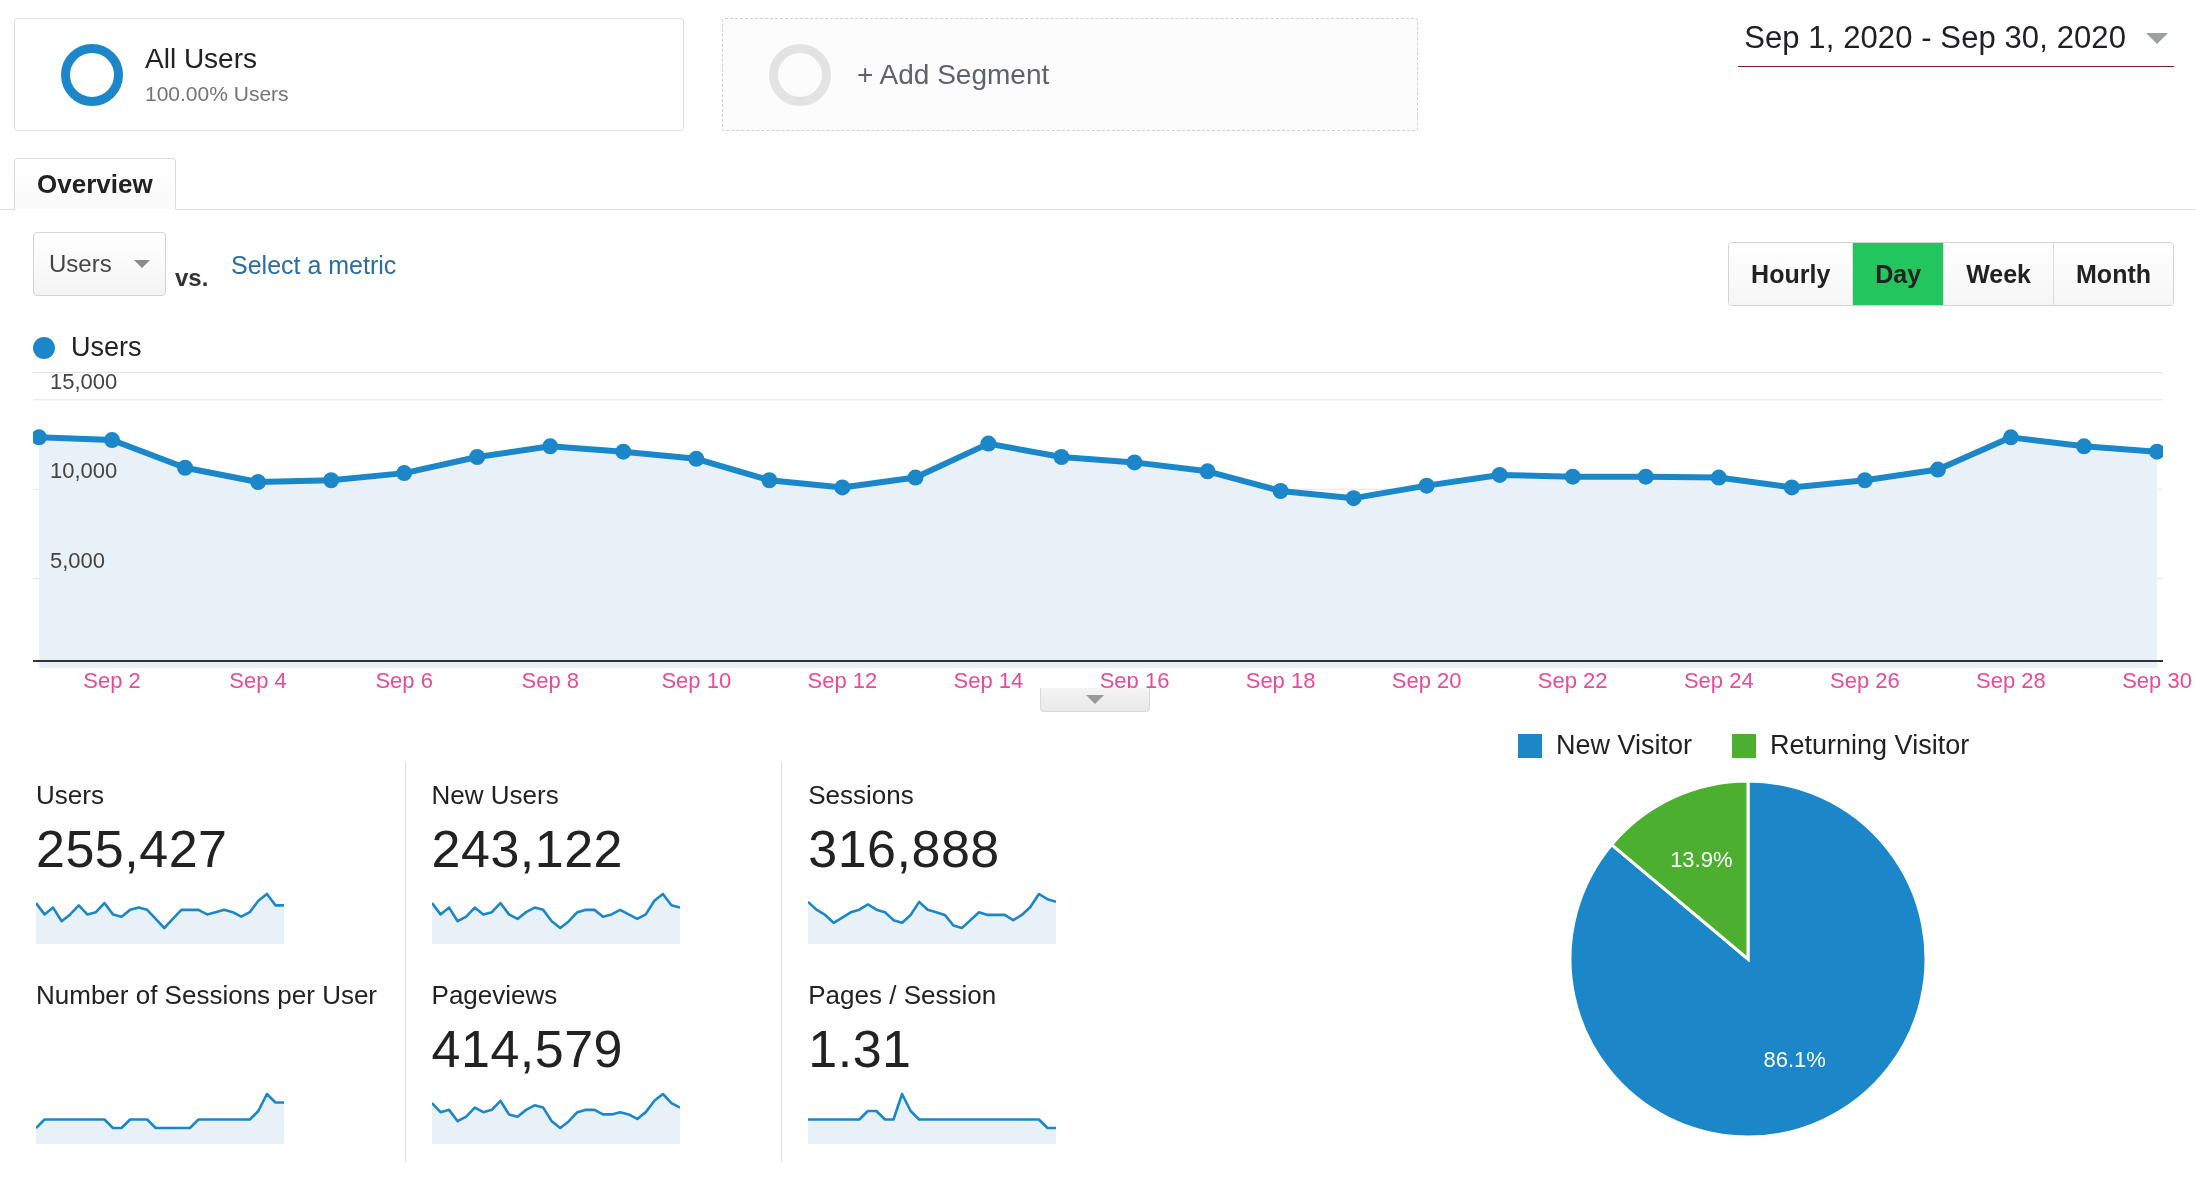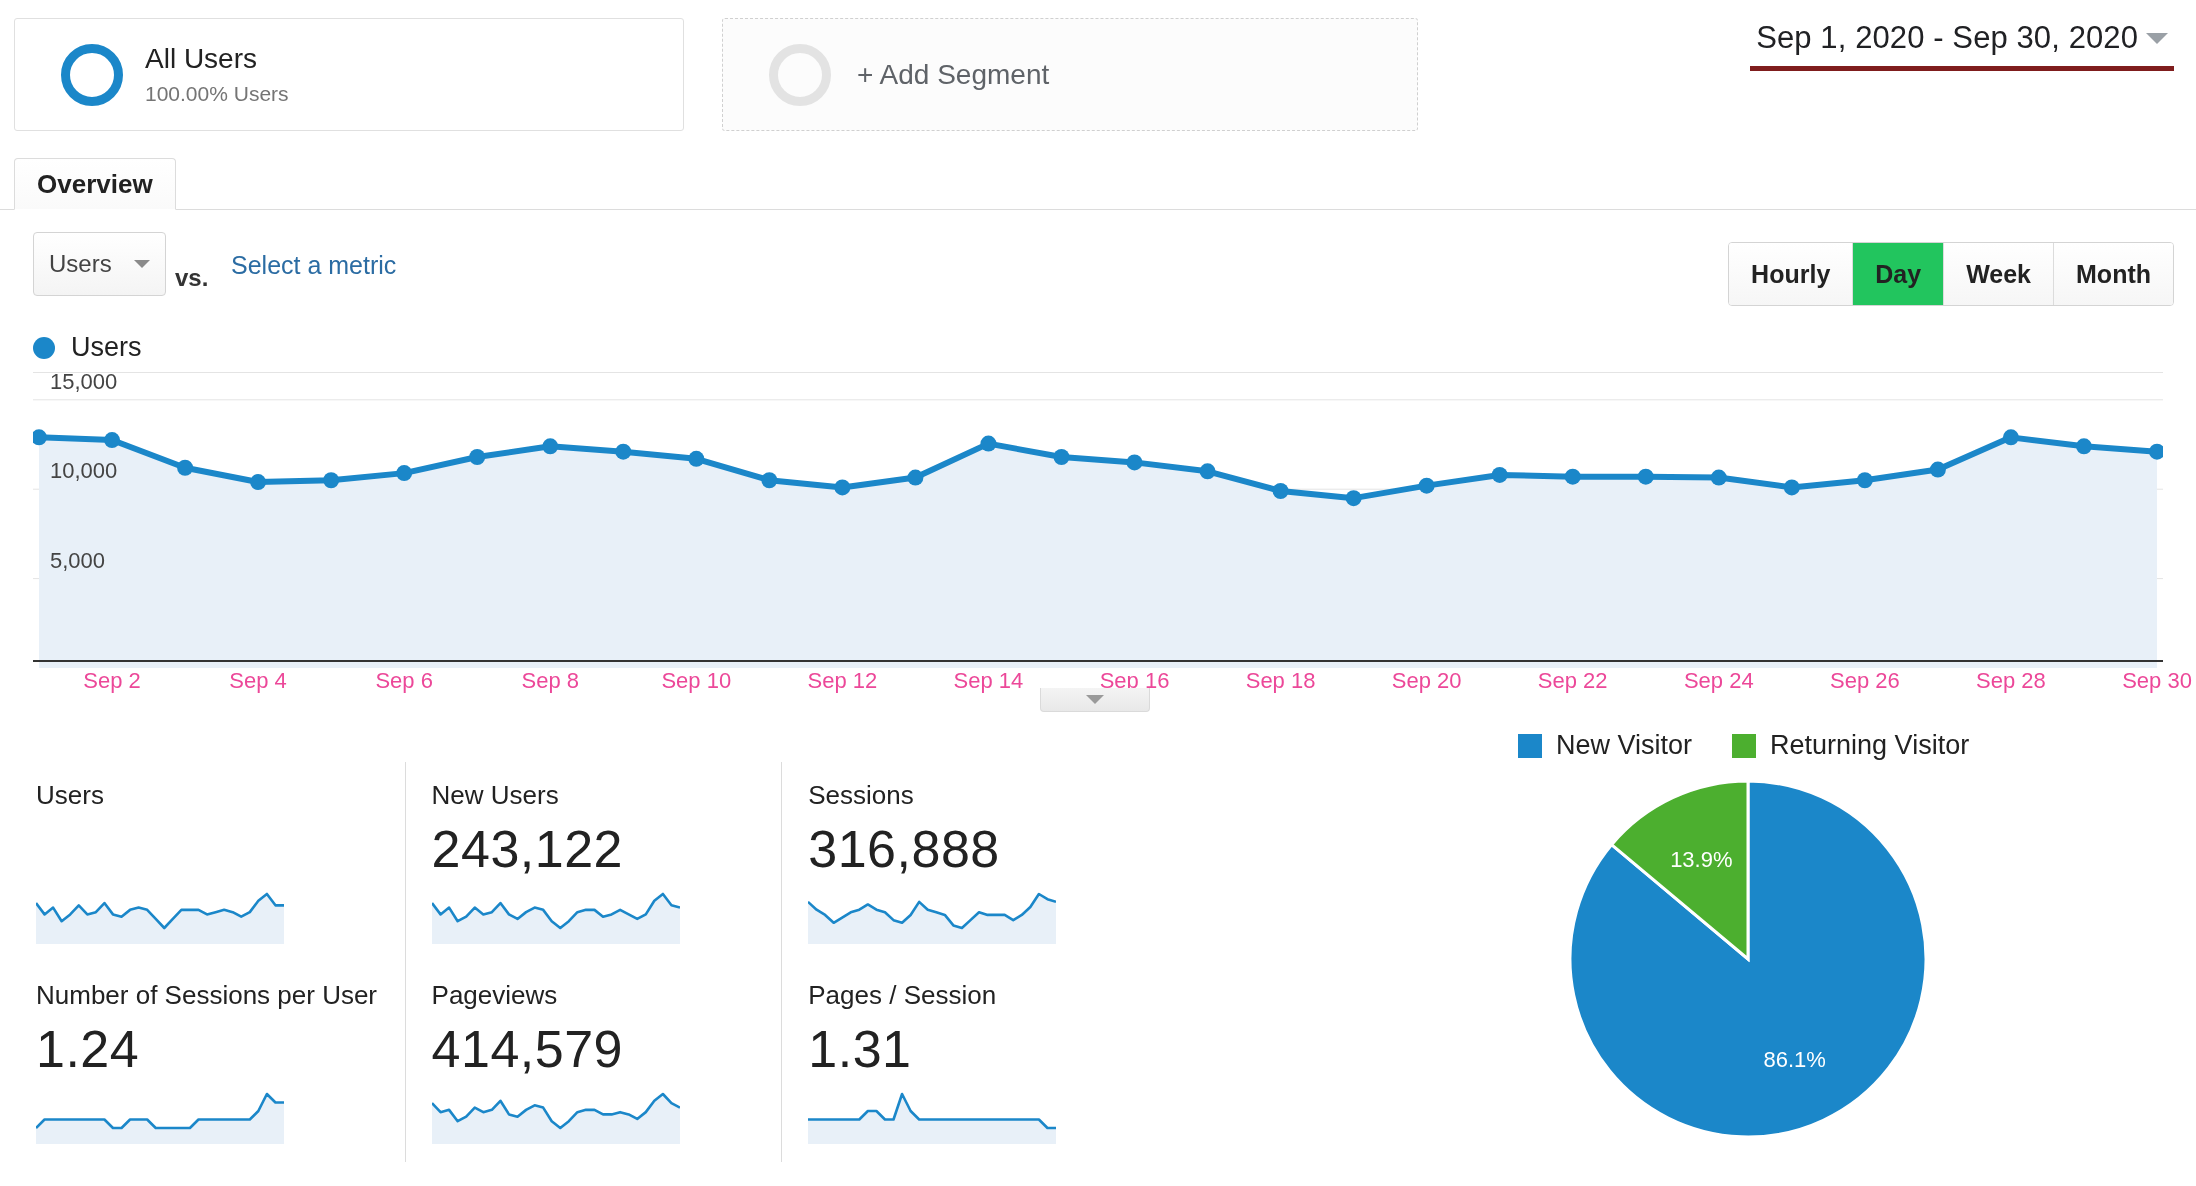--- a/index.html
+++ b/index.html
@@ -31,22 +31,22 @@
     border: 9px solid #1b87c9; flex: 0 0 auto;
   }
   .seg-ring.empty { border-color: #e3e3e3; }
   .seg-text { margin-left: 22px; }
   .seg-title { font-size: 28px; color: #222; line-height: 1.15; }
   .seg-sub { font-size: 21px; color: #757575; margin-top: 7px; }
   .add-seg-label { margin-left: 26px; font-size: 28px; color: #5f6368; }
 
   .date-range {
     position: absolute; right: 22px; top: 16px;
-    display: flex; align-items: center; gap: 8px;
-    border-bottom: 5px solid #7f1d1d; padding: 4px 6px 10px 6px;
+    display: flex; align-items: center; gap: 20px;
+    border-bottom: 1px solid #7f1d1d; padding: 4px 6px 10px 6px;
     cursor: pointer;
   }
   .date-range-text { font-size: 31px; color: #202124; letter-spacing: .1px; }
   .caret-down {
     width: 0; height: 0; border-left: 11px solid transparent;
     border-right: 11px solid transparent; border-top: 11px solid #9aa0a6;
   }
 
   
   .tabstrip {
@@ -300,20 +300,21 @@
       <div class="x-label" style="left: 2124px;">Sep 30</div>
     </div>
   <div class="collapse-handle">
     <span class="collapse-caret"></span>
   </div>
 
   <div class="cards">
     <div class="card-row">
       <div class="card">
         <div class="card-title">Users</div>
+        <div class="card-value">255,427</div>
         <svg class="card-spark" width="248" height="56">
             <path d="M0 15.066666666666668 L8.551724137931034 26.4 L17.103448275862068 19.6 L25.655172413793103 33.2 L34.206896551724135 26.4 L42.758620689655174 17.333333333333336 L51.310344827586206 26.4 L59.86206896551724 24.133333333333333 L68.41379310344827 15.066666666666668 L76.96551724137932 26.4 L85.51724137931035 28.666666666666668 L94.06896551724138 21.866666666666667 L102.62068965517241 19.6 L111.17241379310344 21.866666666666667 L119.72413793103448 30.933333333333337 L128.27586206896552 40 L136.82758620689654 30.933333333333337 L145.3793103448276 21.866666666666667 L153.93103448275863 21.866666666666667 L162.48275862068965 21.866666666666667 L171.0344827586207 26.4 L179.58620689655172 24.133333333333333 L188.13793103448276 21.866666666666667 L196.68965517241378 24.133333333333333 L205.24137931034483 28.666666666666668 L213.79310344827587 24.133333333333333 L222.3448275862069 12.799999999999999 L230.89655172413794 6 L239.44827586206895 17.333333333333336 L248 17.333333333333336 L248 56 L0 56 Z" fill="#e8f0f8" stroke="none"></path>
             <path d="M0 15.066666666666668 L8.551724137931034 26.4 L17.103448275862068 19.6 L25.655172413793103 33.2 L34.206896551724135 26.4 L42.758620689655174 17.333333333333336 L51.310344827586206 26.4 L59.86206896551724 24.133333333333333 L68.41379310344827 15.066666666666668 L76.96551724137932 26.4 L85.51724137931035 28.666666666666668 L94.06896551724138 21.866666666666667 L102.62068965517241 19.6 L111.17241379310344 21.866666666666667 L119.72413793103448 30.933333333333337 L128.27586206896552 40 L136.82758620689654 30.933333333333337 L145.3793103448276 21.866666666666667 L153.93103448275863 21.866666666666667 L162.48275862068965 21.866666666666667 L171.0344827586207 26.4 L179.58620689655172 24.133333333333333 L188.13793103448276 21.866666666666667 L196.68965517241378 24.133333333333333 L205.24137931034483 28.666666666666668 L213.79310344827587 24.133333333333333 L222.3448275862069 12.799999999999999 L230.89655172413794 6 L239.44827586206895 17.333333333333336 L248 17.333333333333336 " fill="none" stroke="#1b87c9" stroke-width="2.6" stroke-linejoin="round"></path>
           </svg>
       </div>
       <div class="card">
         <div class="card-title">New Users</div>
         <div class="card-value">243,122</div>
         <svg class="card-spark" width="248" height="56">
             <path d="M0 15.066666666666668 L8.551724137931034 26.4 L17.103448275862068 19.6 L25.655172413793103 33.2 L34.206896551724135 28.666666666666668 L42.758620689655174 19.6 L51.310344827586206 26.4 L59.86206896551724 24.133333333333333 L68.41379310344827 15.066666666666668 L76.96551724137932 26.4 L85.51724137931035 30.933333333333337 L94.06896551724138 24.133333333333333 L102.62068965517241 19.6 L111.17241379310344 21.866666666666667 L119.72413793103448 33.2 L128.27586206896552 40 L136.82758620689654 33.2 L145.3793103448276 24.133333333333333 L153.93103448275863 21.866666666666667 L162.48275862068965 21.866666666666667 L171.0344827586207 28.666666666666668 L179.58620689655172 26.4 L188.13793103448276 21.866666666666667 L196.68965517241378 26.4 L205.24137931034483 30.933333333333337 L213.79310344827587 26.4 L222.3448275862069 12.799999999999999 L230.89655172413794 6 L239.44827586206895 17.333333333333336 L248 19.6 L248 56 L0 56 Z" fill="#e8f0f8" stroke="none"></path>
@@ -325,21 +326,20 @@
         <div class="card-value">316,888</div>
         <svg class="card-spark" width="248" height="56">
             <path d="M0 13.846153846153845 L8.551724137931034 21.692307692307693 L17.103448275862068 26.923076923076923 L25.655172413793103 34.769230769230774 L34.206896551724135 29.538461538461537 L42.758620689655174 24.307692307692307 L51.310344827586206 21.692307692307693 L59.86206896551724 16.46153846153846 L68.41379310344827 21.692307692307693 L76.96551724137932 24.307692307692307 L85.51724137931035 32.15384615384615 L94.06896551724138 34.769230769230774 L102.62068965517241 26.923076923076923 L111.17241379310344 13.846153846153845 L119.72413793103448 21.692307692307693 L128.27586206896552 24.307692307692307 L136.82758620689654 26.923076923076923 L145.3793103448276 37.38461538461539 L153.93103448275863 40 L162.48275862068965 32.15384615384615 L171.0344827586207 24.307692307692307 L179.58620689655172 26.923076923076923 L188.13793103448276 26.923076923076923 L196.68965517241378 26.923076923076923 L205.24137931034483 32.15384615384615 L213.79310344827587 26.923076923076923 L222.3448275862069 19.076923076923077 L230.89655172413794 6 L239.44827586206895 11.23076923076923 L248 13.846153846153845 L248 56 L0 56 Z" fill="#e8f0f8" stroke="none"></path>
             <path d="M0 13.846153846153845 L8.551724137931034 21.692307692307693 L17.103448275862068 26.923076923076923 L25.655172413793103 34.769230769230774 L34.206896551724135 29.538461538461537 L42.758620689655174 24.307692307692307 L51.310344827586206 21.692307692307693 L59.86206896551724 16.46153846153846 L68.41379310344827 21.692307692307693 L76.96551724137932 24.307692307692307 L85.51724137931035 32.15384615384615 L94.06896551724138 34.769230769230774 L102.62068965517241 26.923076923076923 L111.17241379310344 13.846153846153845 L119.72413793103448 21.692307692307693 L128.27586206896552 24.307692307692307 L136.82758620689654 26.923076923076923 L145.3793103448276 37.38461538461539 L153.93103448275863 40 L162.48275862068965 32.15384615384615 L171.0344827586207 24.307692307692307 L179.58620689655172 26.923076923076923 L188.13793103448276 26.923076923076923 L196.68965517241378 26.923076923076923 L205.24137931034483 32.15384615384615 L213.79310344827587 26.923076923076923 L222.3448275862069 19.076923076923077 L230.89655172413794 6 L239.44827586206895 11.23076923076923 L248 13.846153846153845 " fill="none" stroke="#1b87c9" stroke-width="2.6" stroke-linejoin="round"></path>
           </svg>
       </div>
     </div>
     <div class="card-row">
       <div class="card">
         <div class="card-title">Number of Sessions per User</div>
-        <div class="card-value">1.24</div>
         <svg class="card-spark" width="248" height="56">
             <path d="M0 40 L8.551724137931034 31.5 L17.103448275862068 31.5 L25.655172413793103 31.5 L34.206896551724135 31.5 L42.758620689655174 31.5 L51.310344827586206 31.5 L59.86206896551724 31.5 L68.41379310344827 31.5 L76.96551724137932 40 L85.51724137931035 40 L94.06896551724138 31.5 L102.62068965517241 31.5 L111.17241379310344 31.5 L119.72413793103448 40 L128.27586206896552 40 L136.82758620689654 40 L145.3793103448276 40 L153.93103448275863 40 L162.48275862068965 31.5 L171.0344827586207 31.5 L179.58620689655172 31.5 L188.13793103448276 31.5 L196.68965517241378 31.5 L205.24137931034483 31.5 L213.79310344827587 31.5 L222.3448275862069 23 L230.89655172413794 6 L239.44827586206895 14.5 L248 14.5 L248 56 L0 56 Z" fill="#e8f0f8" stroke="none"></path>
             <path d="M0 40 L8.551724137931034 31.5 L17.103448275862068 31.5 L25.655172413793103 31.5 L34.206896551724135 31.5 L42.758620689655174 31.5 L51.310344827586206 31.5 L59.86206896551724 31.5 L68.41379310344827 31.5 L76.96551724137932 40 L85.51724137931035 40 L94.06896551724138 31.5 L102.62068965517241 31.5 L111.17241379310344 31.5 L119.72413793103448 40 L128.27586206896552 40 L136.82758620689654 40 L145.3793103448276 40 L153.93103448275863 40 L162.48275862068965 31.5 L171.0344827586207 31.5 L179.58620689655172 31.5 L188.13793103448276 31.5 L196.68965517241378 31.5 L205.24137931034483 31.5 L213.79310344827587 31.5 L222.3448275862069 23 L230.89655172413794 6 L239.44827586206895 14.5 L248 14.5 " fill="none" stroke="#1b87c9" stroke-width="2.6" stroke-linejoin="round"></path>
           </svg>
       </div>
       <div class="card">
         <div class="card-title">Pageviews</div>
         <div class="card-value">414,579</div>
         <svg class="card-spark" width="248" height="56">
             <path d="M0 15.066666666666668 L8.551724137931034 24.133333333333333 L17.103448275862068 21.866666666666667 L25.655172413793103 33.2 L34.206896551724135 28.666666666666668 L42.758620689655174 19.6 L51.310344827586206 24.133333333333333 L59.86206896551724 21.866666666666667 L68.41379310344827 12.799999999999999 L76.96551724137932 26.4 L85.51724137931035 28.666666666666668 L94.06896551724138 21.866666666666667 L102.62068965517241 17.333333333333336 L111.17241379310344 19.6 L119.72413793103448 33.2 L128.27586206896552 40 L136.82758620689654 33.2 L145.3793103448276 24.133333333333333 L153.93103448275863 21.866666666666667 L162.48275862068965 21.866666666666667 L171.0344827586207 26.4 L179.58620689655172 26.4 L188.13793103448276 24.133333333333333 L196.68965517241378 26.4 L205.24137931034483 30.933333333333337 L213.79310344827587 24.133333333333333 L222.3448275862069 12.799999999999999 L230.89655172413794 6 L239.44827586206895 15.066666666666668 L248 19.6 L248 56 L0 56 Z" fill="#e8f0f8" stroke="none"></path>

